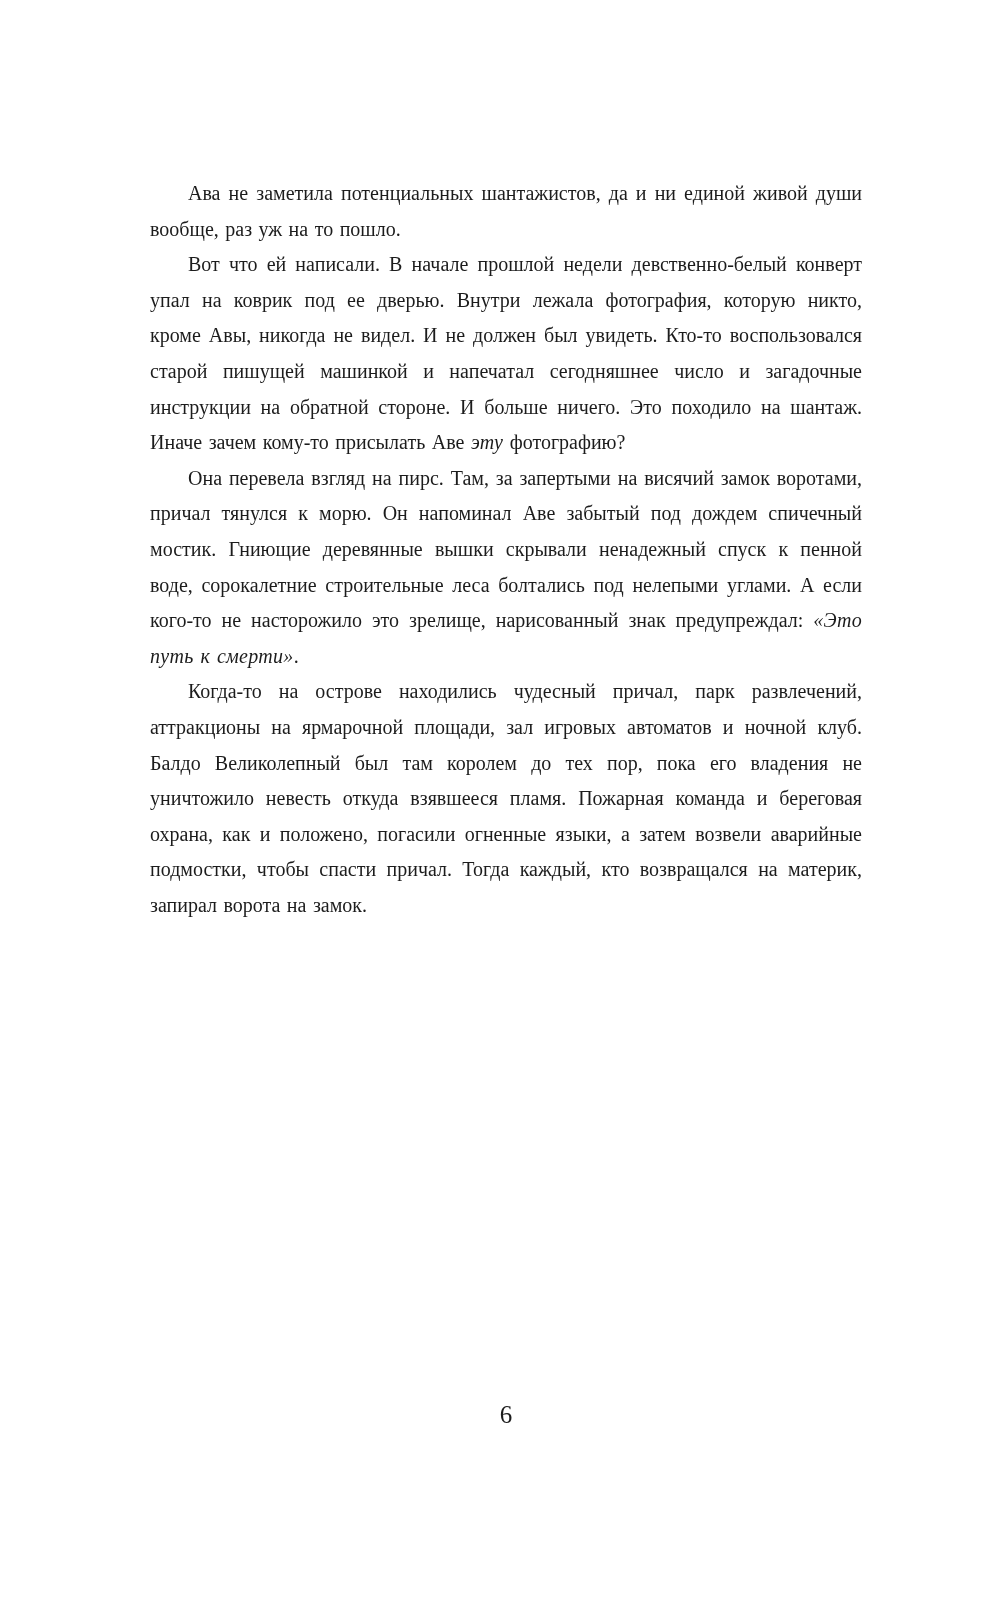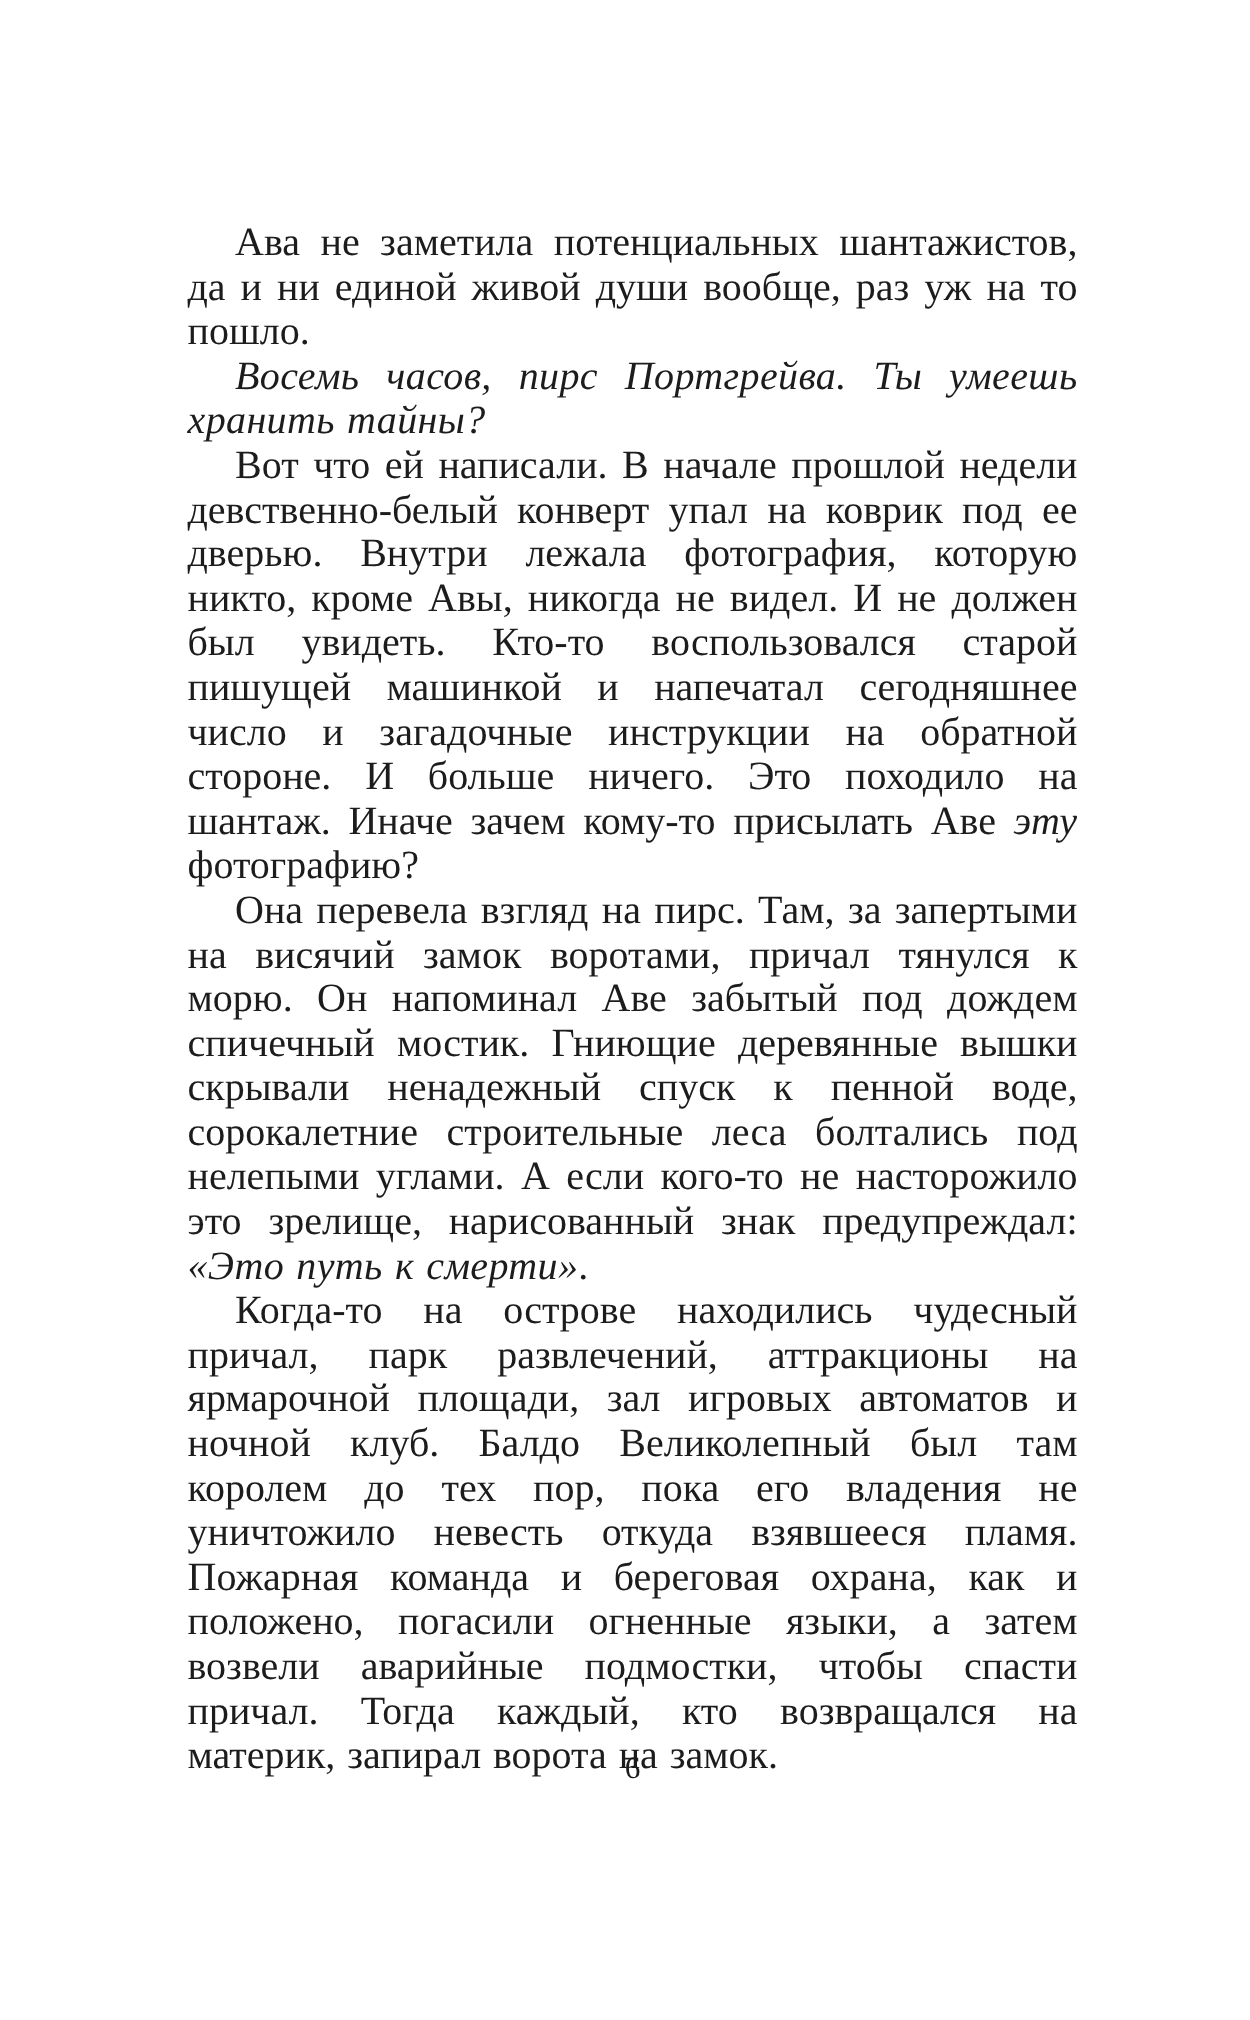--- a/index.html
+++ b/index.html
@@ -14,21 +14,21 @@
     background: #ffffff;
     font-family: "Liberation Serif", "DejaVu Serif", serif;
     color: #1c1c1c;
     overflow: hidden;
   }
   .text-block {
     position: absolute;
     left: 150px;
     top: 176px;
     width: 712px;
-    font-size: 32px;
+    font-size: 20px;
     line-height: 35.6px;
     text-align: justify;
     text-justify: inter-word;
     word-spacing: 1.5px;
     hyphens: auto;
     -webkit-hyphens: auto;
   }
   .text-block p {
     margin: 0;
     padding: 0;
@@ -47,19 +47,18 @@
     font-size: 25px;
     line-height: 30px;
   }
 </style>
 </head>
 <body>
 
 <div class="book-page" style="color: rgb(28, 28, 28); background: rgb(255, 255, 255);">
   <div class="text-block">
       <p><span>Ава не заметила потенциальных шантажистов, да и ни единой живой души вообще, раз уж на то пошло.</span></p>
-      <p><span class="italic">Восемь часов, пирс Портгрейва. Ты умеешь хранить тайны?</span></p>
       <p><span>Вот что ей написали. В начале прошлой недели девственно-белый конверт упал на коврик под ее дверью. Внутри лежала фотография, которую никто, кроме Авы, никогда не видел. И не должен был увидеть. Кто-то воспользовался старой пишущей машинкой и напечатал сегодняшнее число и загадочные инструкции на обратной стороне. И больше ничего. Это походило на шантаж. Иначе зачем кому-то присылать Аве </span><span class="italic">эту</span><span> фотографию?</span></p>
       <p><span>Она перевела взгляд на пирс. Там, за запертыми на висячий замок воротами, причал тянулся к морю. Он напоминал Аве забытый под дождем спичечный мостик. Гниющие деревянные вышки скрывали ненадежный спуск к пенной воде, сорокалетние строительные леса болтались под нелепыми углами. А если кого-то не насторожило это зрелище, нарисованный знак предупреждал: </span><span class="italic">«Это путь к смерти»</span><span>.</span></p>
       <p><span>Когда-то на острове находились чудесный причал, парк развлечений, аттракционы на ярмарочной площади, зал игровых автоматов и ночной клуб. Балдо Великолепный был там королем до тех пор, пока его владения не уничтожило невесть откуда взявшееся пламя. Пожарная команда и береговая охрана, как и положено, погасили огненные языки, а затем возвели аварийные подмостки, чтобы спасти причал. Тогда каждый, кто возвращался на материк, запирал ворота на замок.</span></p>
     </div>
   <div class="page-number">6</div>
 </div>
 
 </body></html>

